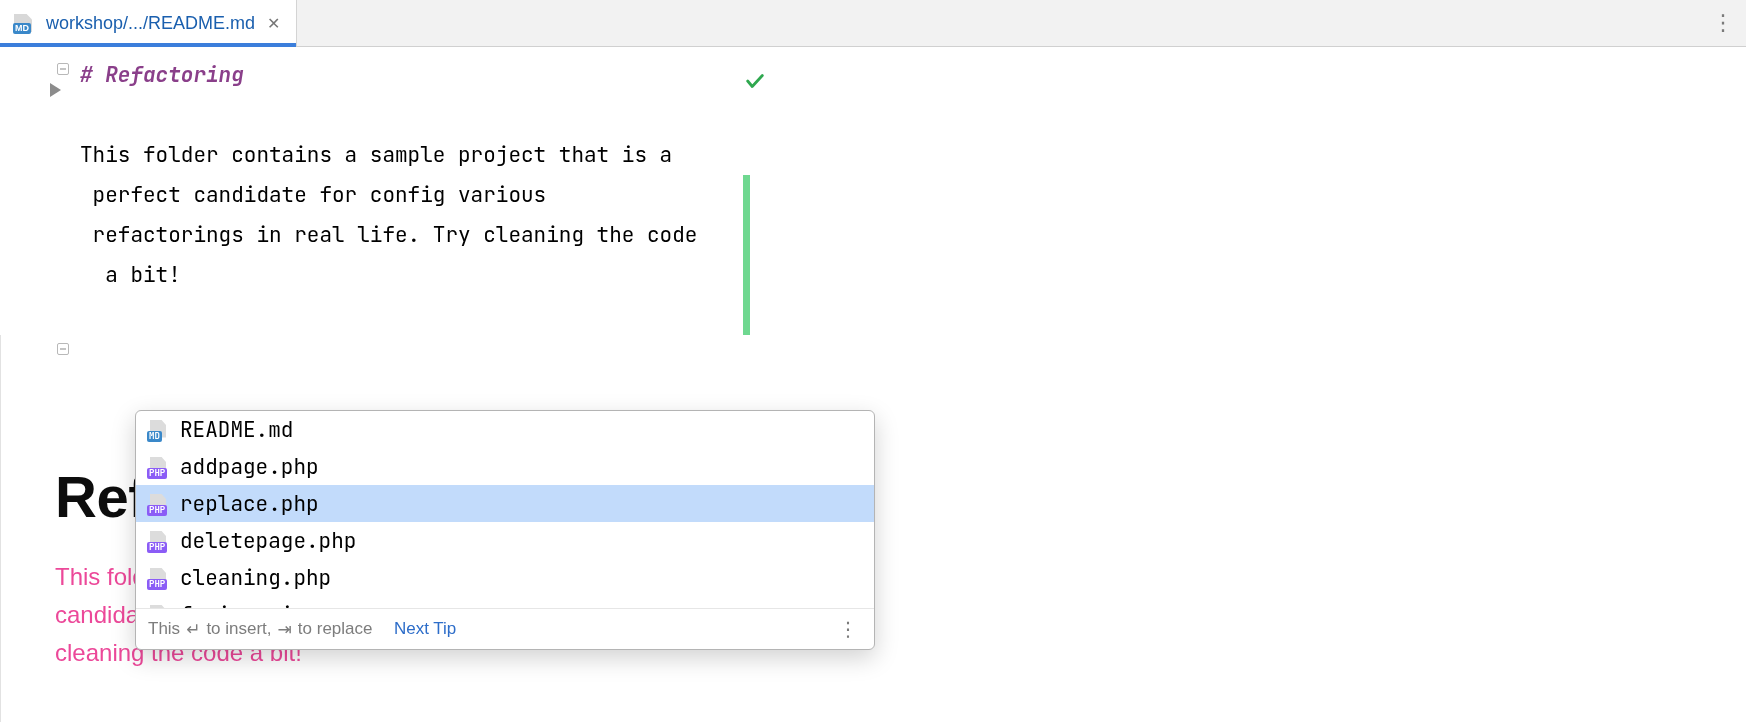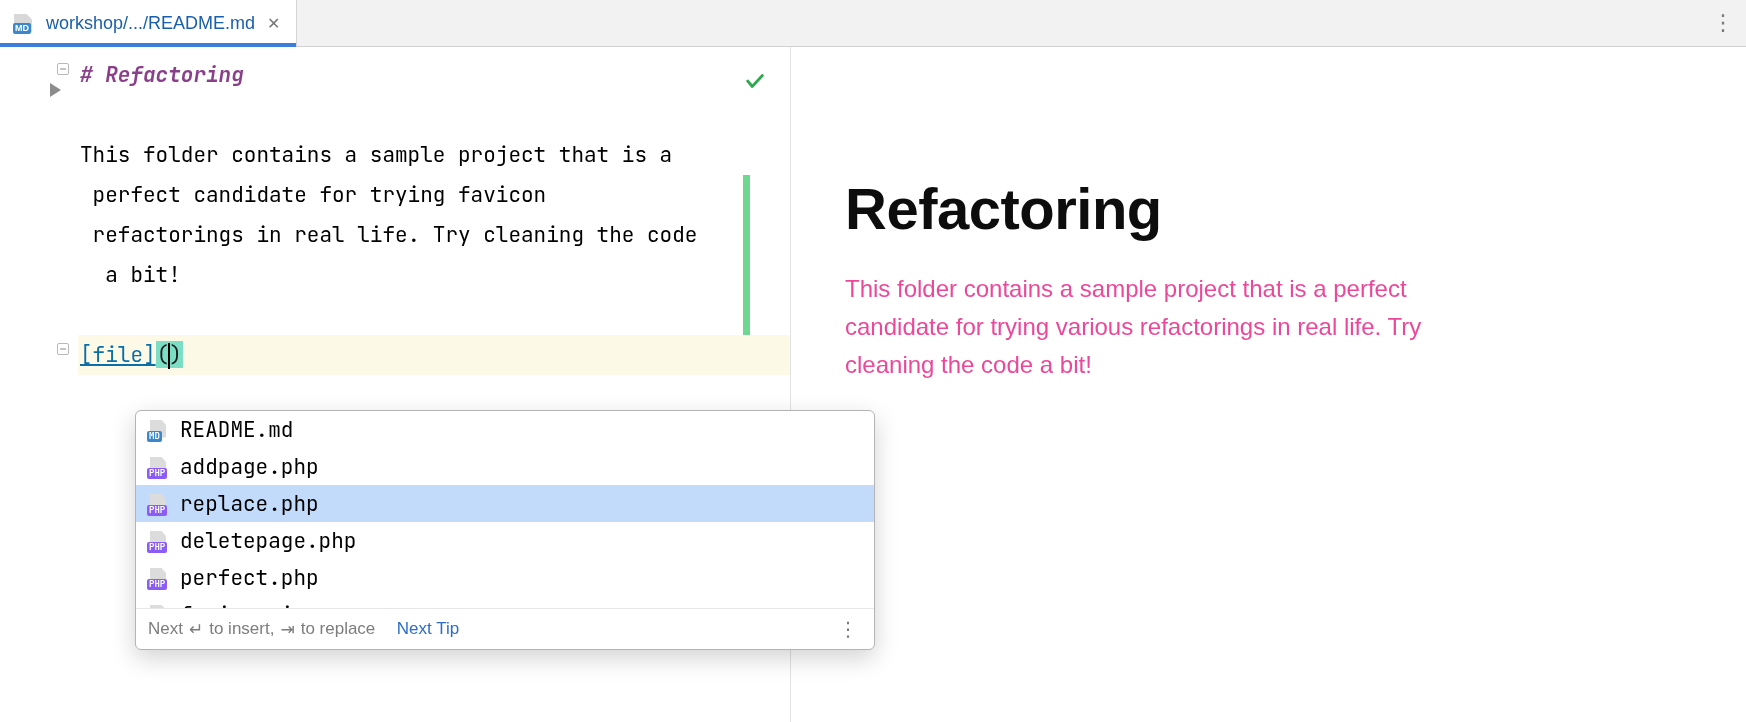--- a/index.html
+++ b/index.html
@@ -74,20 +74,21 @@
       right: 12px;
       top: 50%;
       transform: translateY(-50%);
       color: #7a7a7a;
       font-size: 22px;
       cursor: pointer;
     }
     .workspace {
       display: flex;
       height: calc(100% - 47px);
+      flex-direction: column;
     }
     .editor-pane {
       width: 790px;
       display: flex;
       position: relative;
       background: #fff;
     }
     .gutter {
       width: 78px;
       background: #fff;
@@ -306,25 +307,24 @@
       <span class="check-icon">
         <svg width="22" height="22" viewBox="0 0 24 24" fill="none" stroke="#2fa84f" stroke-width="3" stroke-linecap="round" stroke-linejoin="round">
             <polyline points="4 12 9 18 20 6"></polyline>
           </svg>
       </span>
       <div class="change-strip" style="top:128px;height:160px"></div>
 
       <div class="line"><span class="md-h1"># Refactoring</span></div>
       <div class="line" style="height:40px"></div>
       <div class="line">This folder contains a sample project that is a</div>
-      <div class="line"> perfect candidate for trying favicon</div>
+      <div class="line"> perfect candidate for config various</div>
       <div class="line"> refactorings in real life. Try cleaning the code</div>
       <div class="line">  a bit!</div>
       <div class="line" style="height:40px"></div>
-      <div class="line current-line"><span class="md-link">[file]</span><span class="caret-bg"><span class="link-paren">(</span><span class="caret"></span><span class="link-paren">)</span></span></div>
     </div>
 
     <div class="autocomplete">
       <div class="ac-list" id="ac-list">
           <div class="ac-item">
             <span class="ac-icon">
               <span class="fpage"></span>
               <span class="fbadge md">MD</span>
             </span>
             <span>README.md</span>
@@ -348,32 +348,32 @@
               <span class="fpage"></span>
               <span class="fbadge php">PHP</span>
             </span>
             <span>deletepage.php</span>
           </div>
           <div class="ac-item">
             <span class="ac-icon">
               <span class="fpage"></span>
               <span class="fbadge php">PHP</span>
             </span>
-            <span>perfect.php</span>
+            <span>cleaning.php</span>
           </div>
           <div class="ac-item">
             <span class="ac-icon">
               <span class="fpage"></span>
             </span>
             <span>favicon.ico</span>
           </div>
         </div>
       <div class="ac-footer">
         <span class="ac-footer-left">
-          <span>Next </span><span class="ac-hint-sym">↵</span><span> to insert, </span><span class="ac-hint-sym">⇥</span><span> to replace</span>
+          <span>This </span><span class="ac-hint-sym">↵</span><span> to insert, </span><span class="ac-hint-sym">⇥</span><span> to replace</span>
           &nbsp;&nbsp;<span class="ac-next-tip">Next Tip</span>
         </span>
         <span class="ac-menu">⋮</span>
       </div>
     </div>
   </div>
 
   <div class="preview-pane">
     <h1 class="preview-h1">Refactoring</h1>
     <p class="preview-p">This folder contains a sample project that is a perfect candidate for trying various refactorings in real life. Try cleaning the code a bit!</p>

